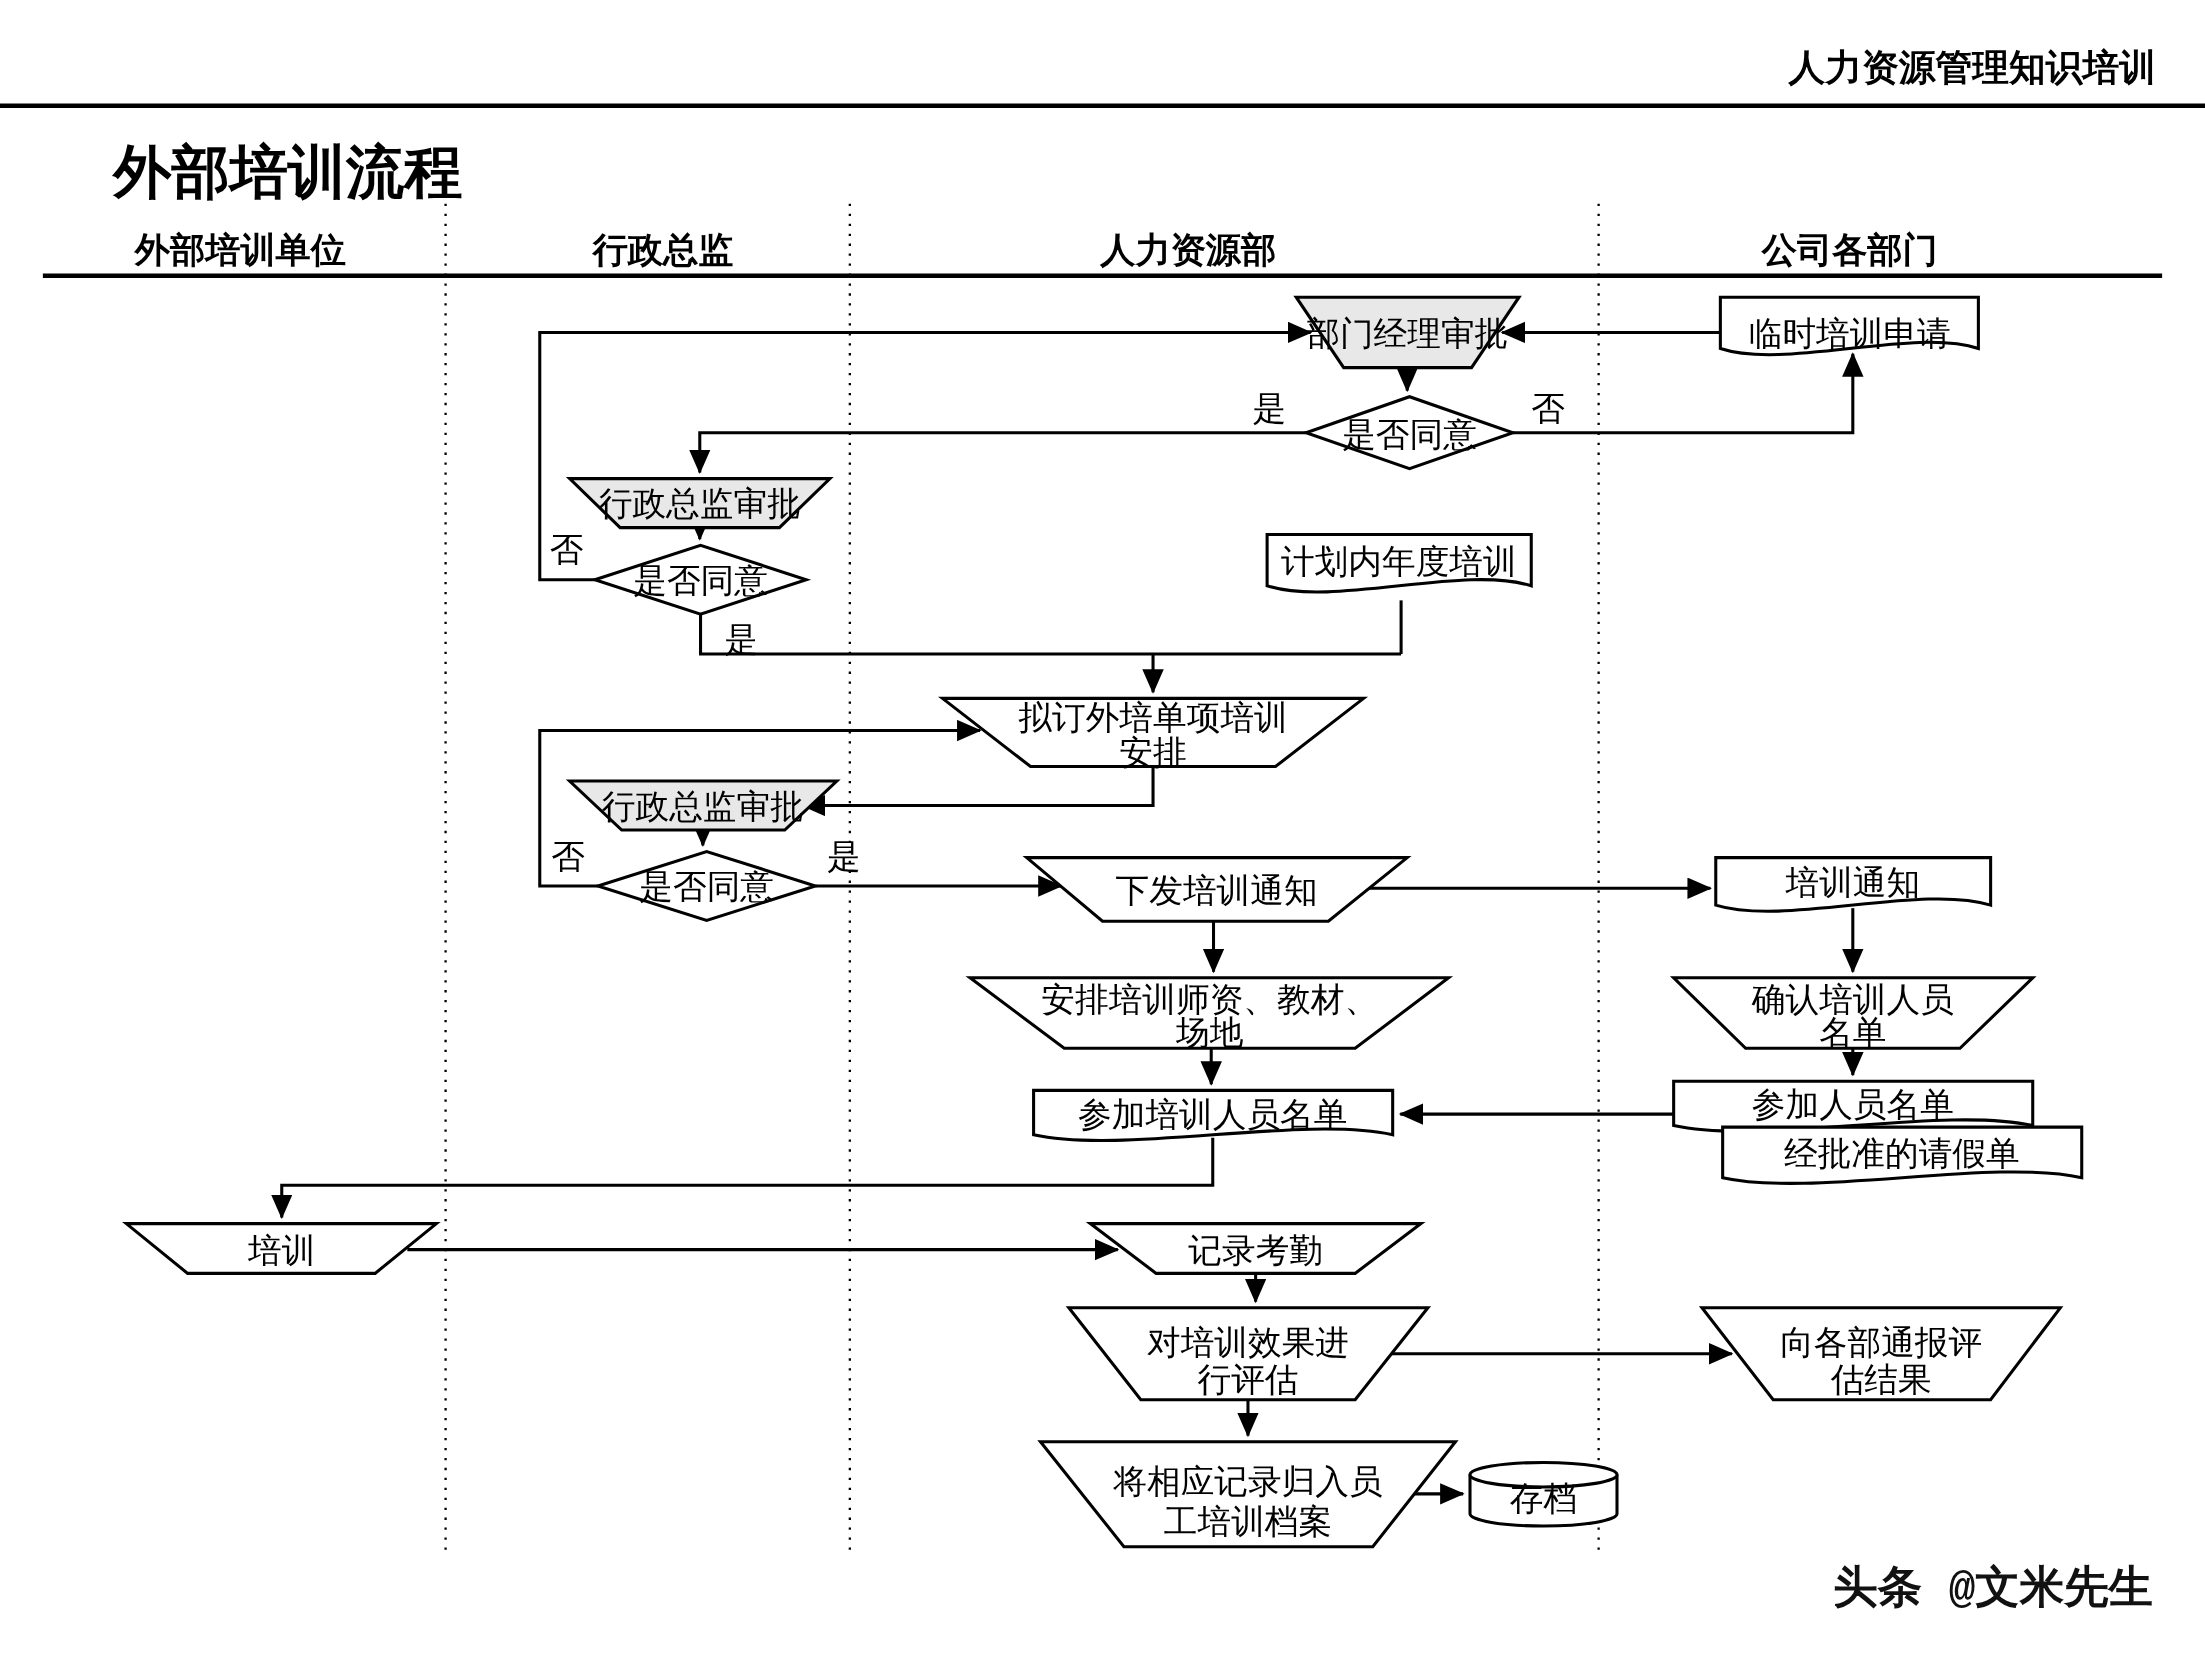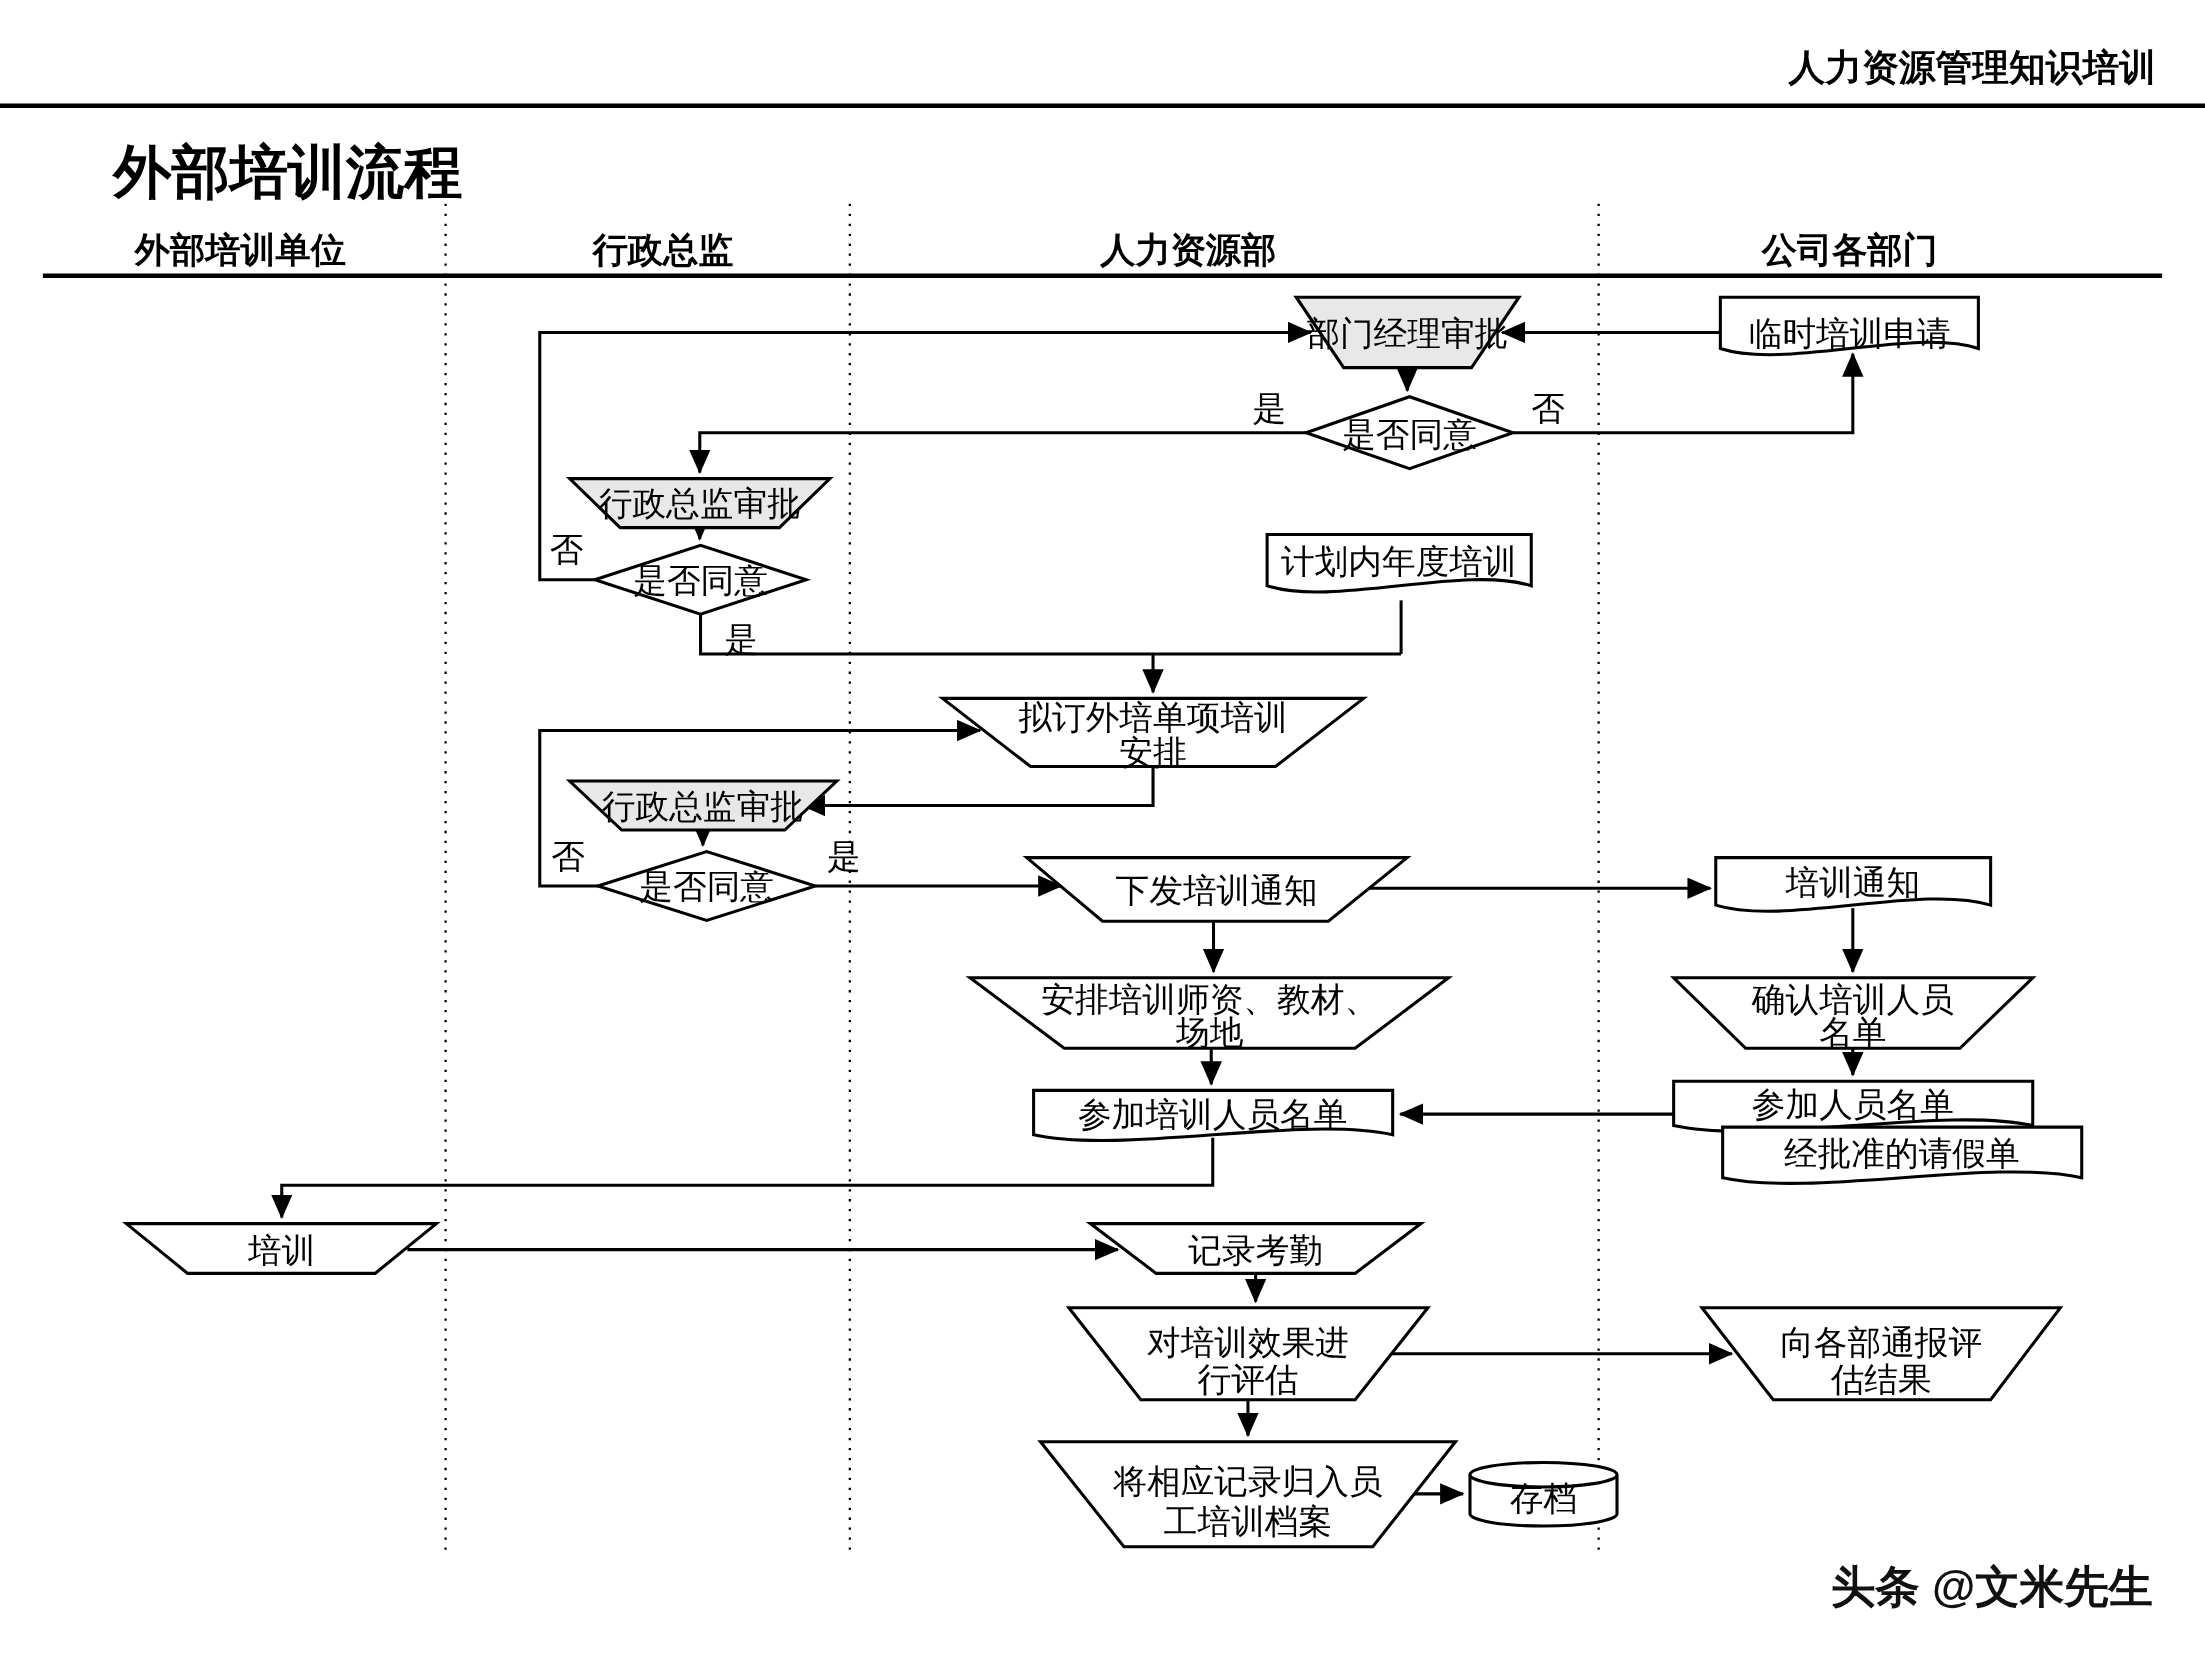--- a/index.html
+++ b/index.html
@@ -9,20 +9,21 @@
     width: 2205px;
     height: 1654px;
     font-family: "Liberation Sans", "DejaVu Sans", sans-serif;
   }
   .page {
     position: relative;
     width: 2205px;
     height: 1654px;
     background: #ffffff;
     overflow: hidden;
+    font-family: Liberation Mono, monospace;
   }
   svg { display: block; }
   .shape {
     fill: #ffffff;
     stroke: #000000;
     stroke-width: 4;
   }
   .shape-gray {
     stroke: #000000;
     stroke-width: 4;

